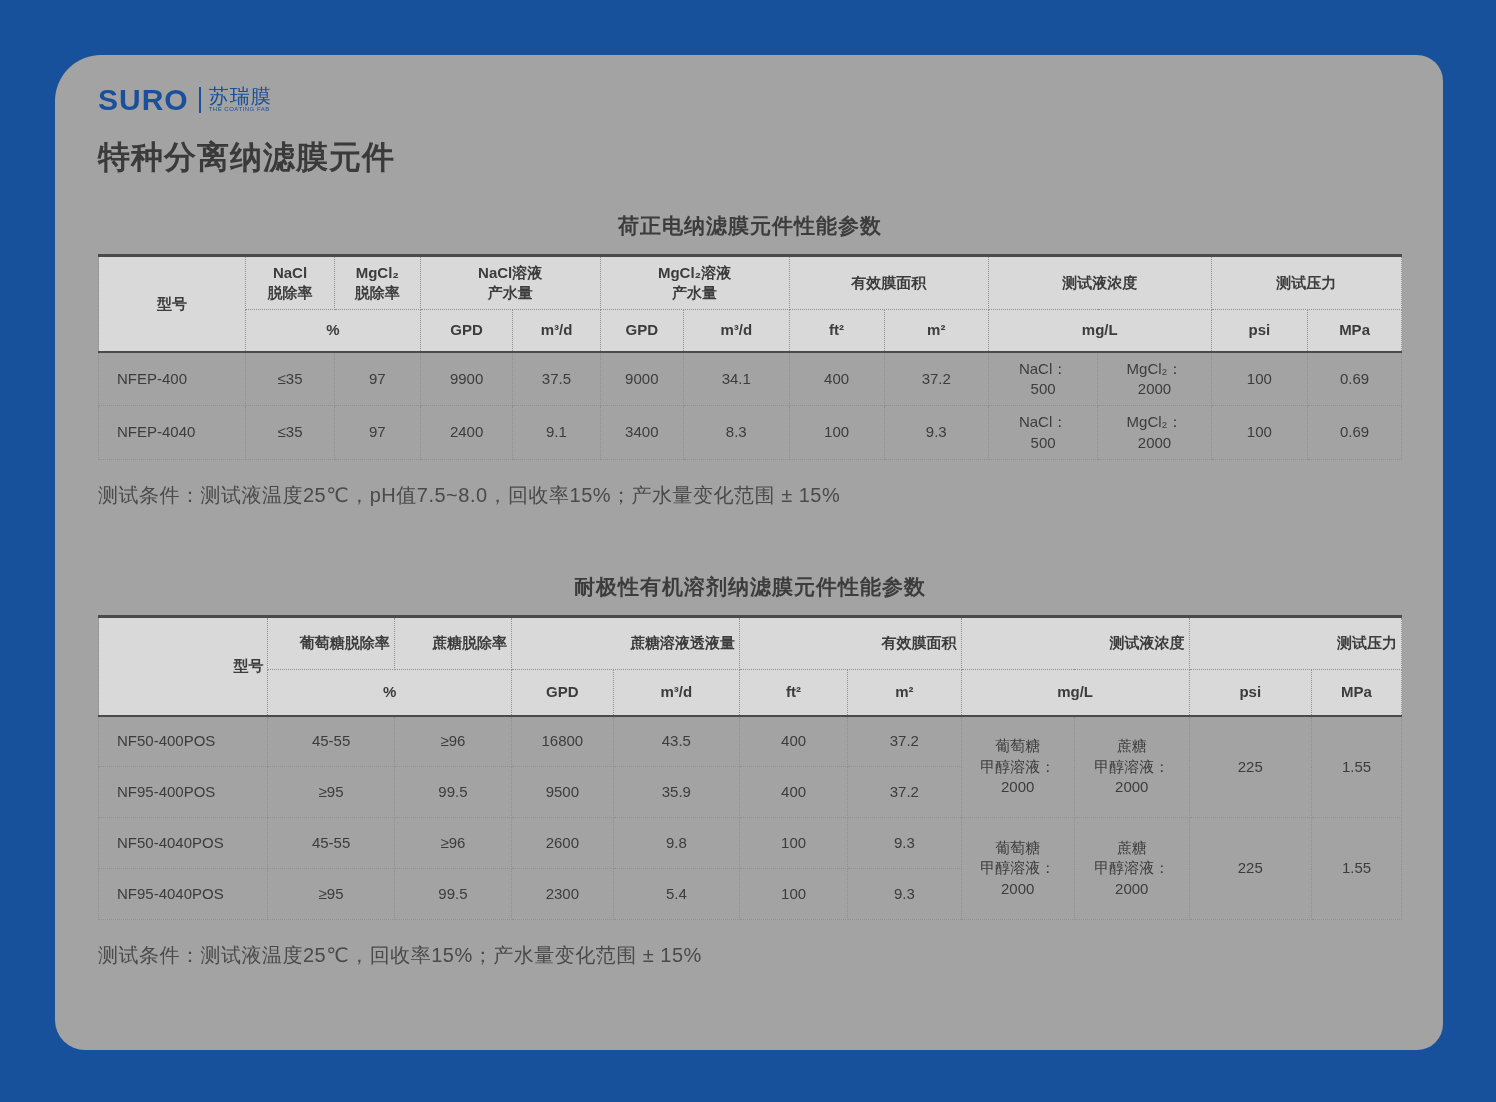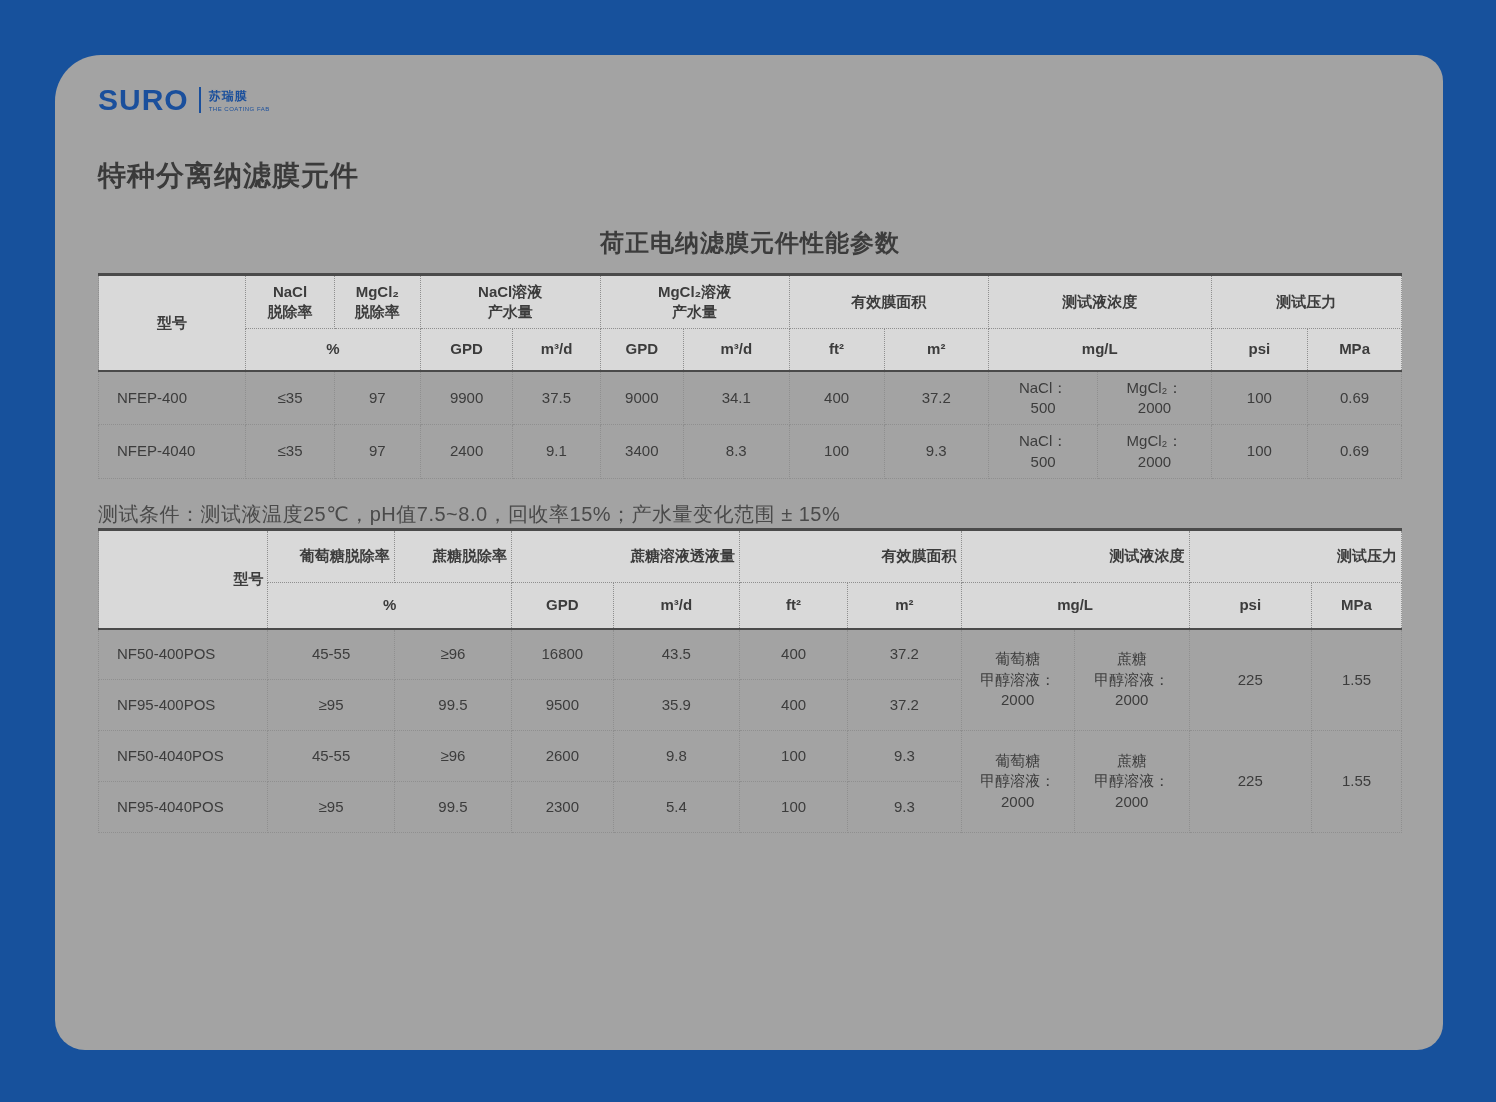--- a/index.html
+++ b/index.html
@@ -22,32 +22,32 @@
   .logo { display: flex; align-items: center; height: 42px; margin-top: 2px; }
   .logo-main {
     font-size: 30px; font-weight: bold; color: #1a4f9c;
     letter-spacing: 1px;
   }
   .logo-divider {
     width: 2px; height: 26px; background: #1a4f9c;
     margin: 0 8px 0 10px; display: inline-block;
   }
   .logo-right { display: flex; flex-direction: column; justify-content: center; }
-  .logo-cn { font-size: 12px; font-weight: bold; color: #1a4f9c; letter-spacing: 1px; line-height: 17px; }
+  .logo-cn { font-size: 20px; font-weight: normal; color: #1a4f9c; letter-spacing: 1px; line-height: 17px; }
   .logo-tag { font-size: 6px; color: #1a4f9c; letter-spacing: 0.5px; line-height: 8px; }
 
   .page-title {
-    margin-top: 36px;
-    font-size: 28px; font-weight: bold; color: #3a3a3a;
+    margin-top: 15px;
+    font-size: 32px; font-weight: bold; color: #3a3a3a;
     letter-spacing: 1px;
   }
 
   .table-title {
     text-align: center;
-    font-size: 24px; font-weight: bold; color: #3c3c3c;
+    font-size: 21px; font-weight: bold; color: #3c3c3c;
     letter-spacing: 1px;
   }
   .table-title.t1 { margin-top: 32px; margin-bottom: 14px; }
   .table-title.t2 { margin-top: 64px; margin-bottom: 14px; }
 
   table {
     width: 1304px;
     border-collapse: collapse;
     table-layout: fixed;
     border-top: 3px solid #4a4a4a;
@@ -176,20 +176,21 @@
         <td>MgCl₂：
 2000</td>
         <td>100</td>
         <td>0.69</td>
       </tr>
     </tbody>
   </table>
 
   <p class="note">测试条件：测试液温度25℃，pH值7.5~8.0，回收率15%；产水量变化范围 ± 15%</p>
 
+  <h2 class="table-title t2">耐极性有机溶剂纳滤膜元件性能参数</h2>
 
   <table class="t2-table">
     <colgroup>
       <col style="width:13.0%">
         <col style="width:9.7%">
         <col style="width:9.0%">
       <col style="width:7.8%">
         <col style="width:9.7%">
         <col style="width:8.3%">
       <col style="width:8.7%">
@@ -268,14 +269,15 @@
         <td>≥95</td>
         <td>99.5</td>
         <td>2300</td>
         <td>5.4</td>
         <td>100</td>
         <td>9.3</td>
       </tr>
     </tbody>
   </table>
 
+  <p class="note">测试条件：测试液温度25℃，回收率15%；产水量变化范围 ± 15%</p>
 
 </div>
 
 </body></html>

